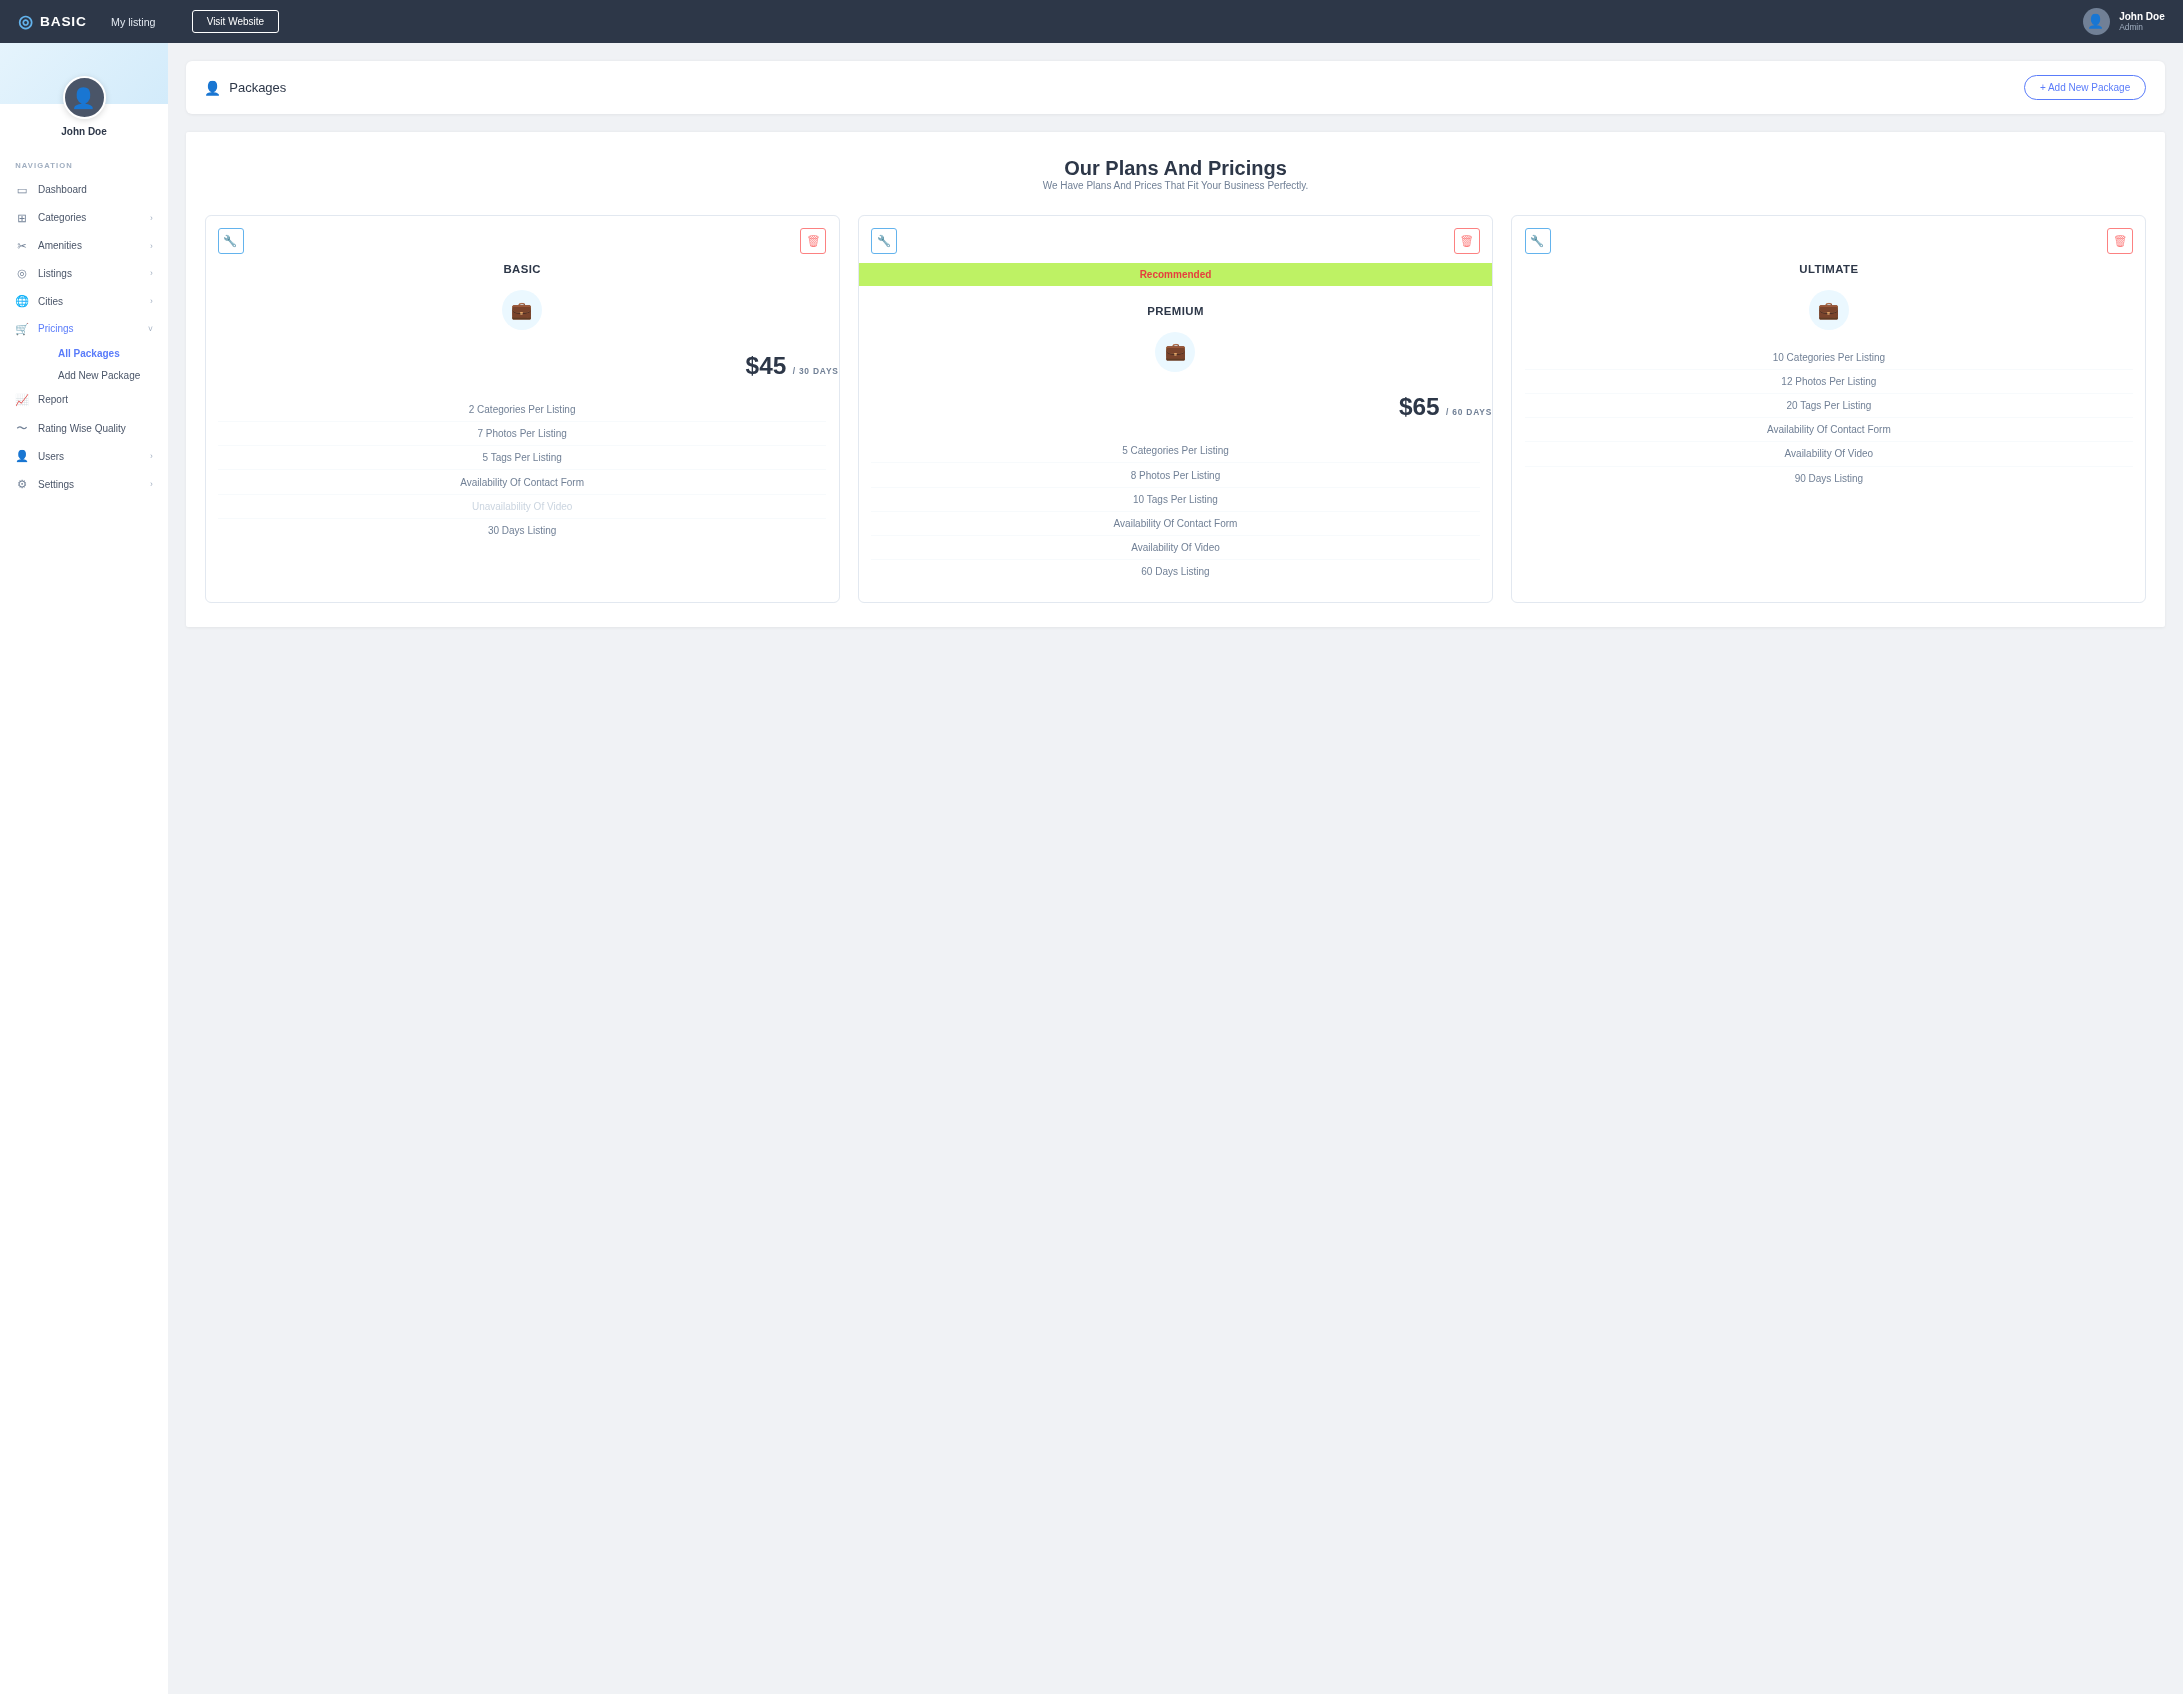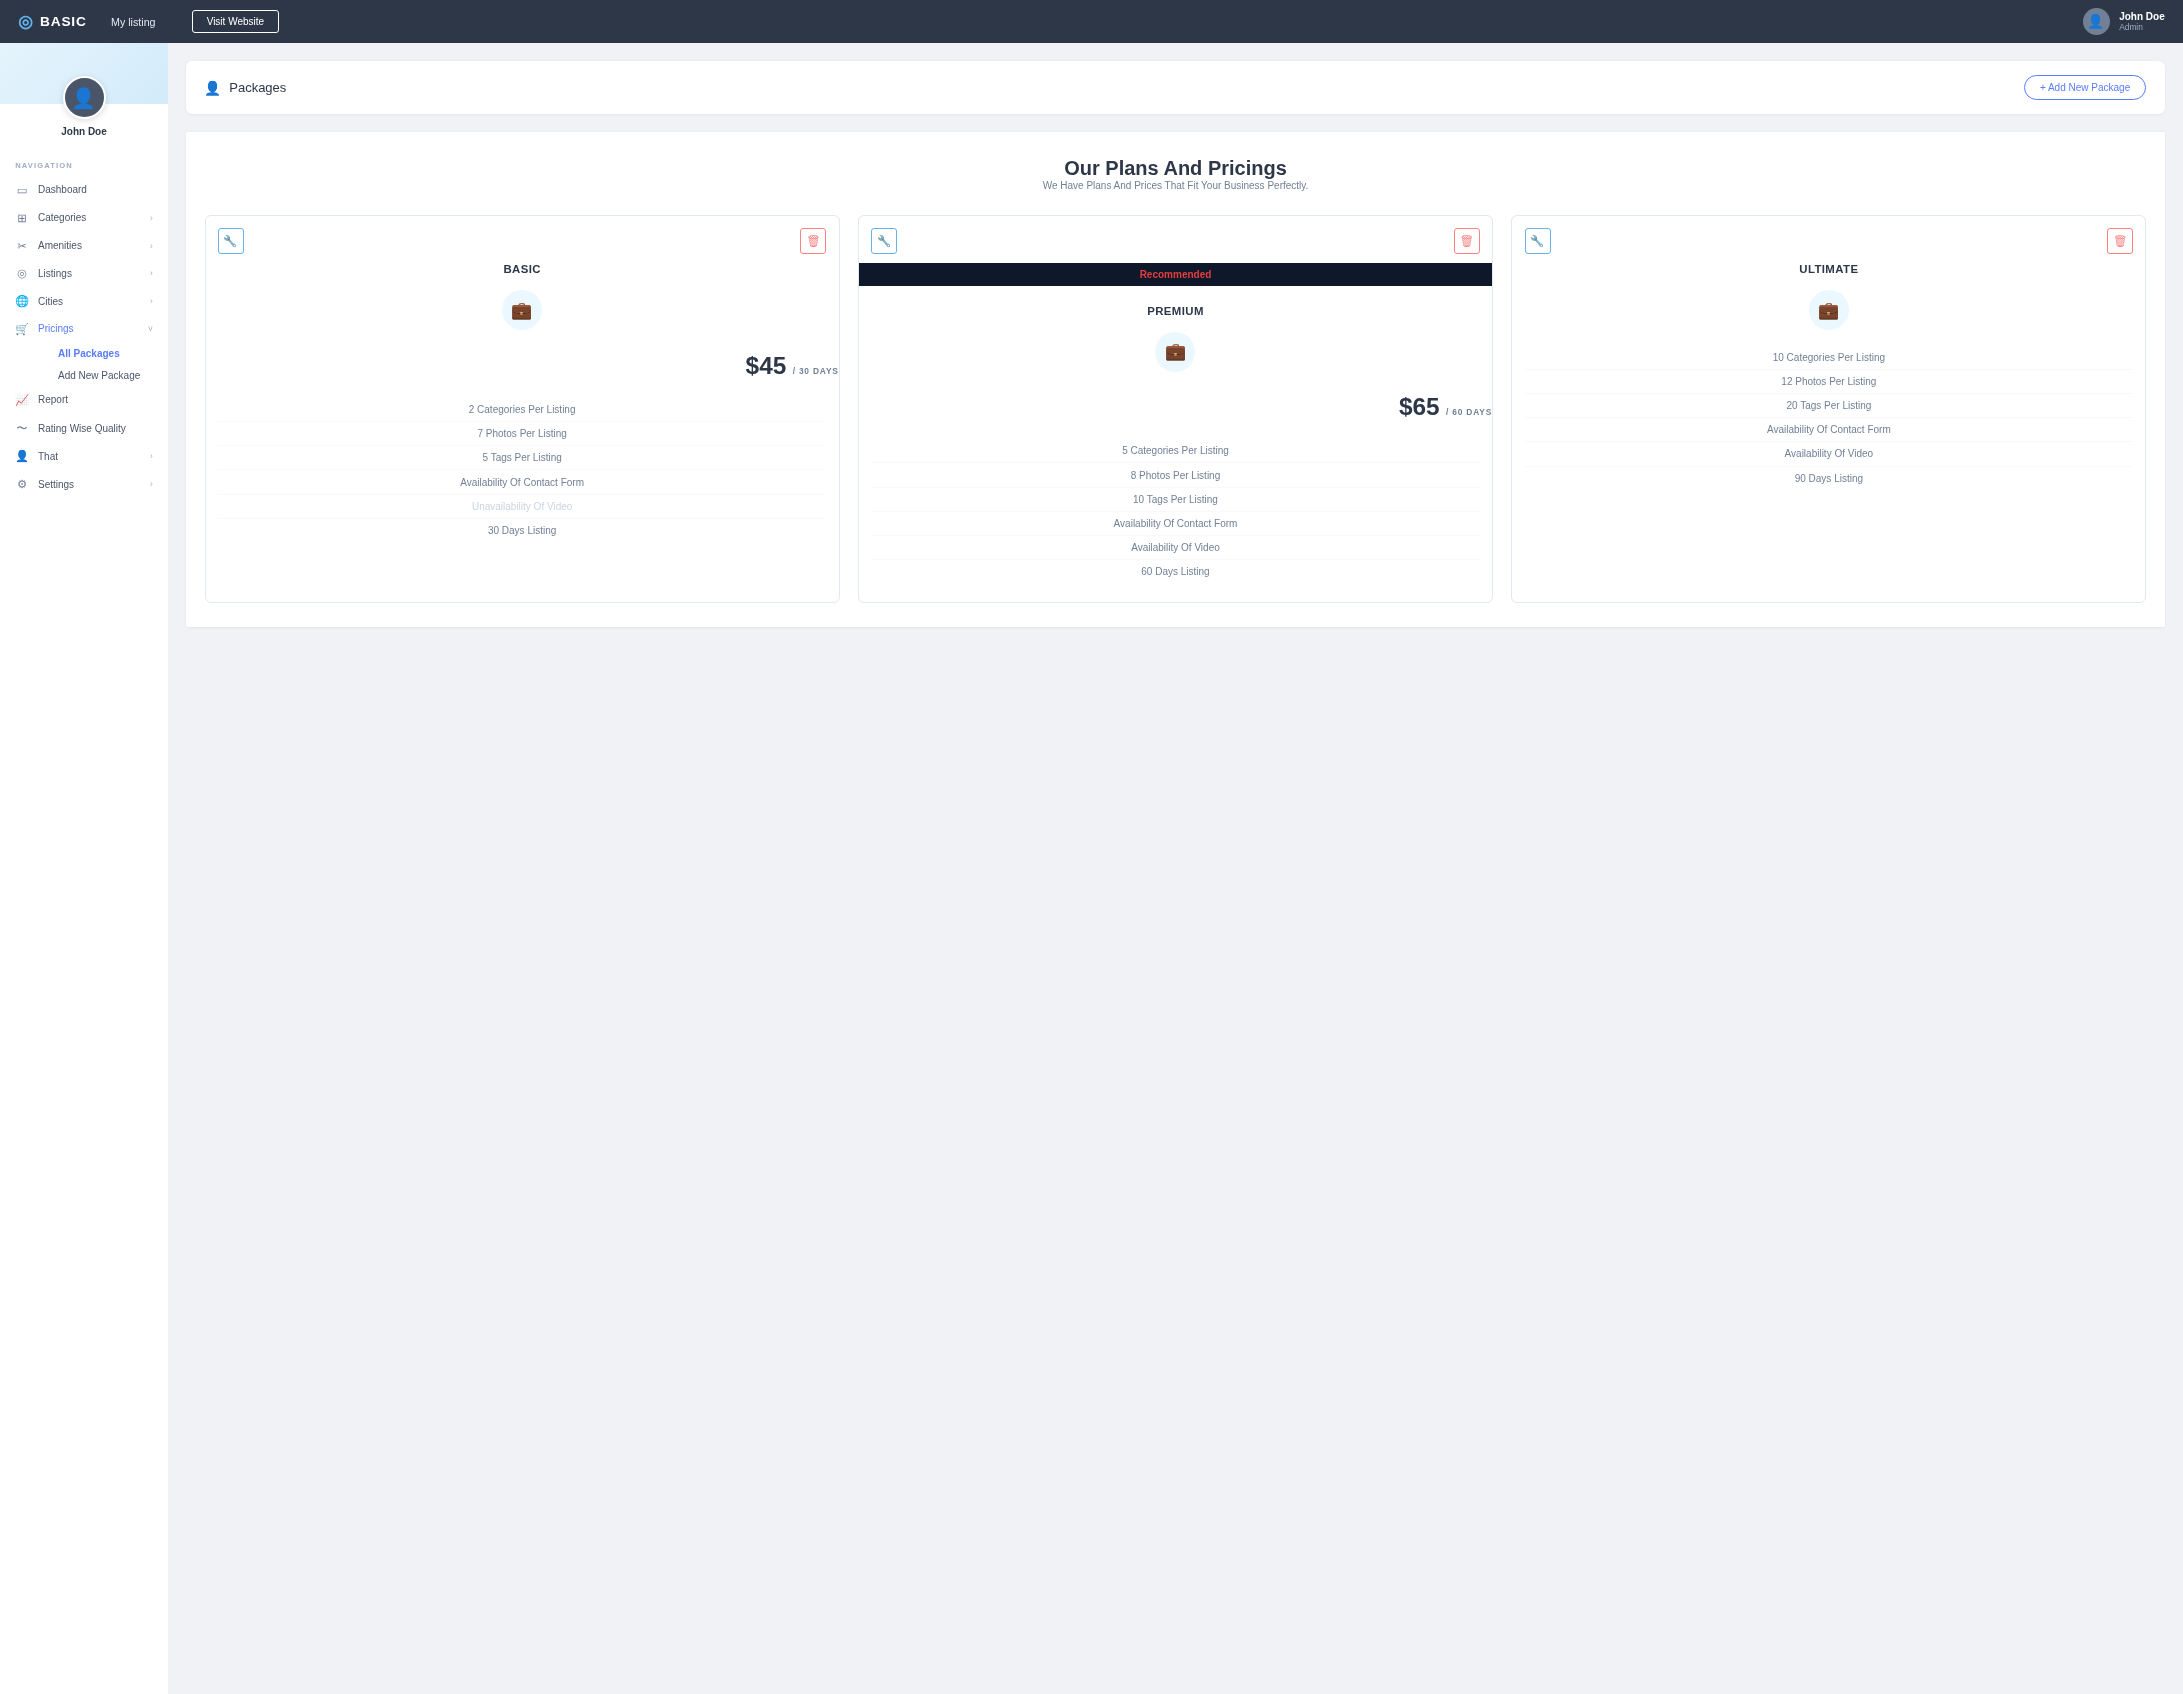--- a/index.html
+++ b/index.html
@@ -174,21 +174,21 @@
     .pkg-delete-btn {
       border: 1.1px solid #fc8181;
       color: #fc8181;
       background: transparent;
       width: 26px; height: 26px;
       border-radius: 3px;
       display: flex; align-items: center; justify-content: center;
       cursor: pointer; font-size: 11.4px;
     }
     .pkg-recommended {
-      background: #0f172a;
+      background: #bef264;
       color: #e53e3e;
       text-align: center;
       padding: 6.1px;
       font-size: 10px;
       font-weight: 600;
       margin: 9.1px 0;
     }
     .pkg-name {
       text-align: center;
       font-size: 11.4px;
@@ -299,21 +299,21 @@
     <div class="nav-item">
       <span class="nav-icon">📈</span>
       <span>Report</span>
     </div>
     <div class="nav-item">
       <span class="nav-icon">〜</span>
       <span>Rating Wise Quality</span>
     </div>
     <div class="nav-item">
       <span class="nav-icon">👤</span>
-      <span>That</span>
+      <span>Users</span>
       <span class="chevron">›</span>
     </div>
     <div class="nav-item">
       <span class="nav-icon">⚙</span>
       <span>Settings</span>
       <span class="chevron">›</span>
     </div>
   </aside>
 
   <main class="main">

